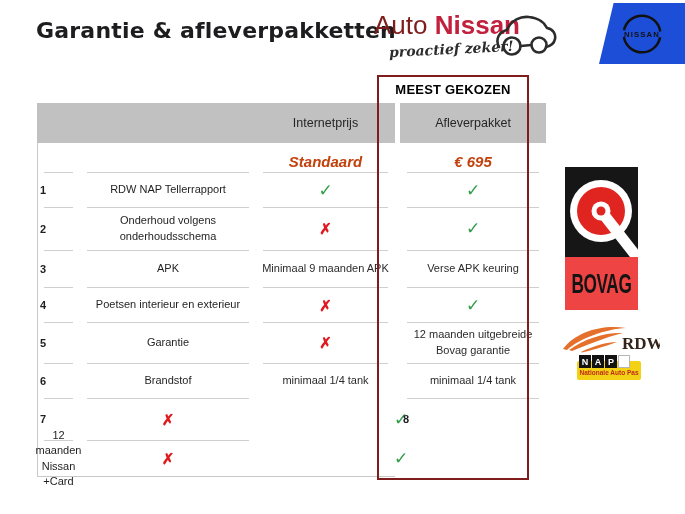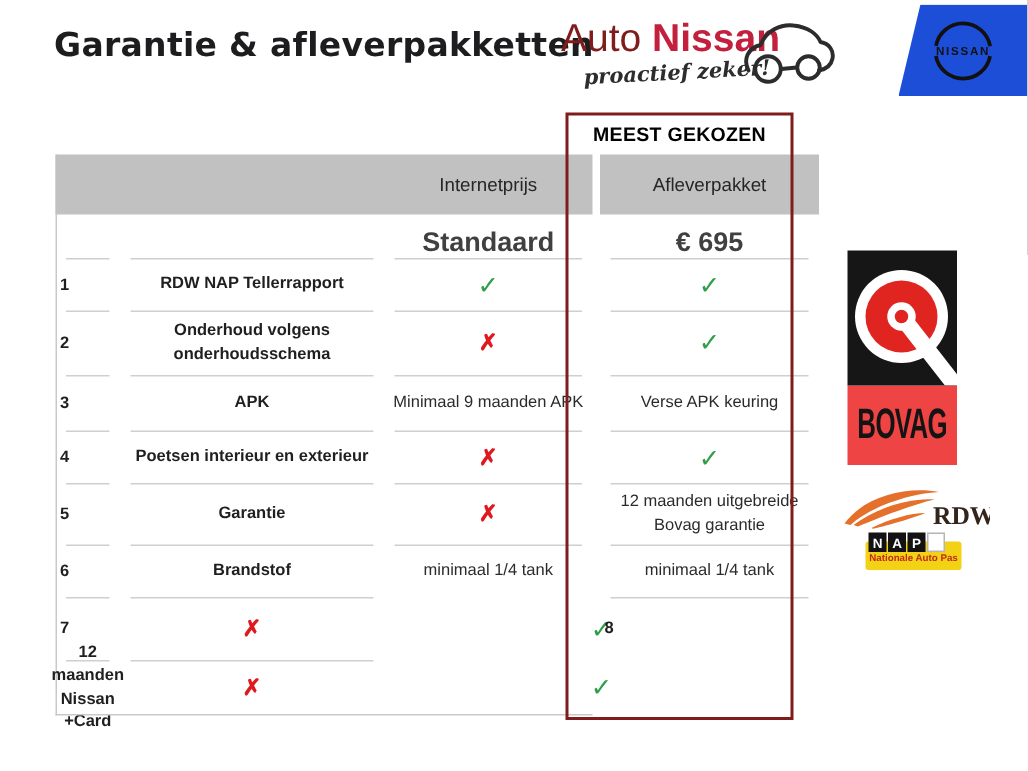--- a/index.html
+++ b/index.html
@@ -32,23 +32,23 @@
   .tablewrap::before { content:""; position:absolute; left:0; top:0; width:1px; height:374px; background:#c9c9c9; }
   .tablewrap::after  { content:""; position:absolute; left:0; top:373px; width:358px; height:1px; background:#c9c9c9; }
 
   .cell { position:relative; display:flex; align-items:center; justify-content:center;
           text-align:center; padding:18px 6px; }
   .gray { background:#c1c1c1; }
   .rb::before { content:""; position:absolute; top:0; left:7px; right:7px; height:1px; background:#cfcfcf; }
   .cell.sp { padding:0; }
   .cell.sp::before { display:none; }
   .num { justify-content:flex-start; padding-left:3px; font-weight:700; font-size:11px; color:#1f1f1f; }
-  .feature { font-weight:700; font-size:11px; color:#1f1f1f; line-height:1.4; }
+  .feature { font-weight:400; font-size:11px; color:#1f1f1f; line-height:1.4; }
   .colhead { font-size:12.5px; color:#262626; }
-  .price { font-weight:700; font-size:18px; color:#404040; }
+  .price { font-weight:700; font-size:15px; color:#c2410c;font-style:italic; }
   .valtext { font-size:11px; color:#2b2b2b; line-height:1.4; }
   .check { color:#2f9e4a; font-size:17px; line-height:1; }
   .cross { color:#e0191f; font-size:15px; font-weight:700; line-height:1; }
 
   .redbox { position:absolute; left:377px; top:75px; width:152px; height:405px;
             border:2px solid #7f1d1d; pointer-events:none; }
   .meest { position:absolute; left:0; right:0; top:5px; text-align:center;
            font-weight:700; font-size:13px; color:#000; letter-spacing:0.2px; }
 
   

